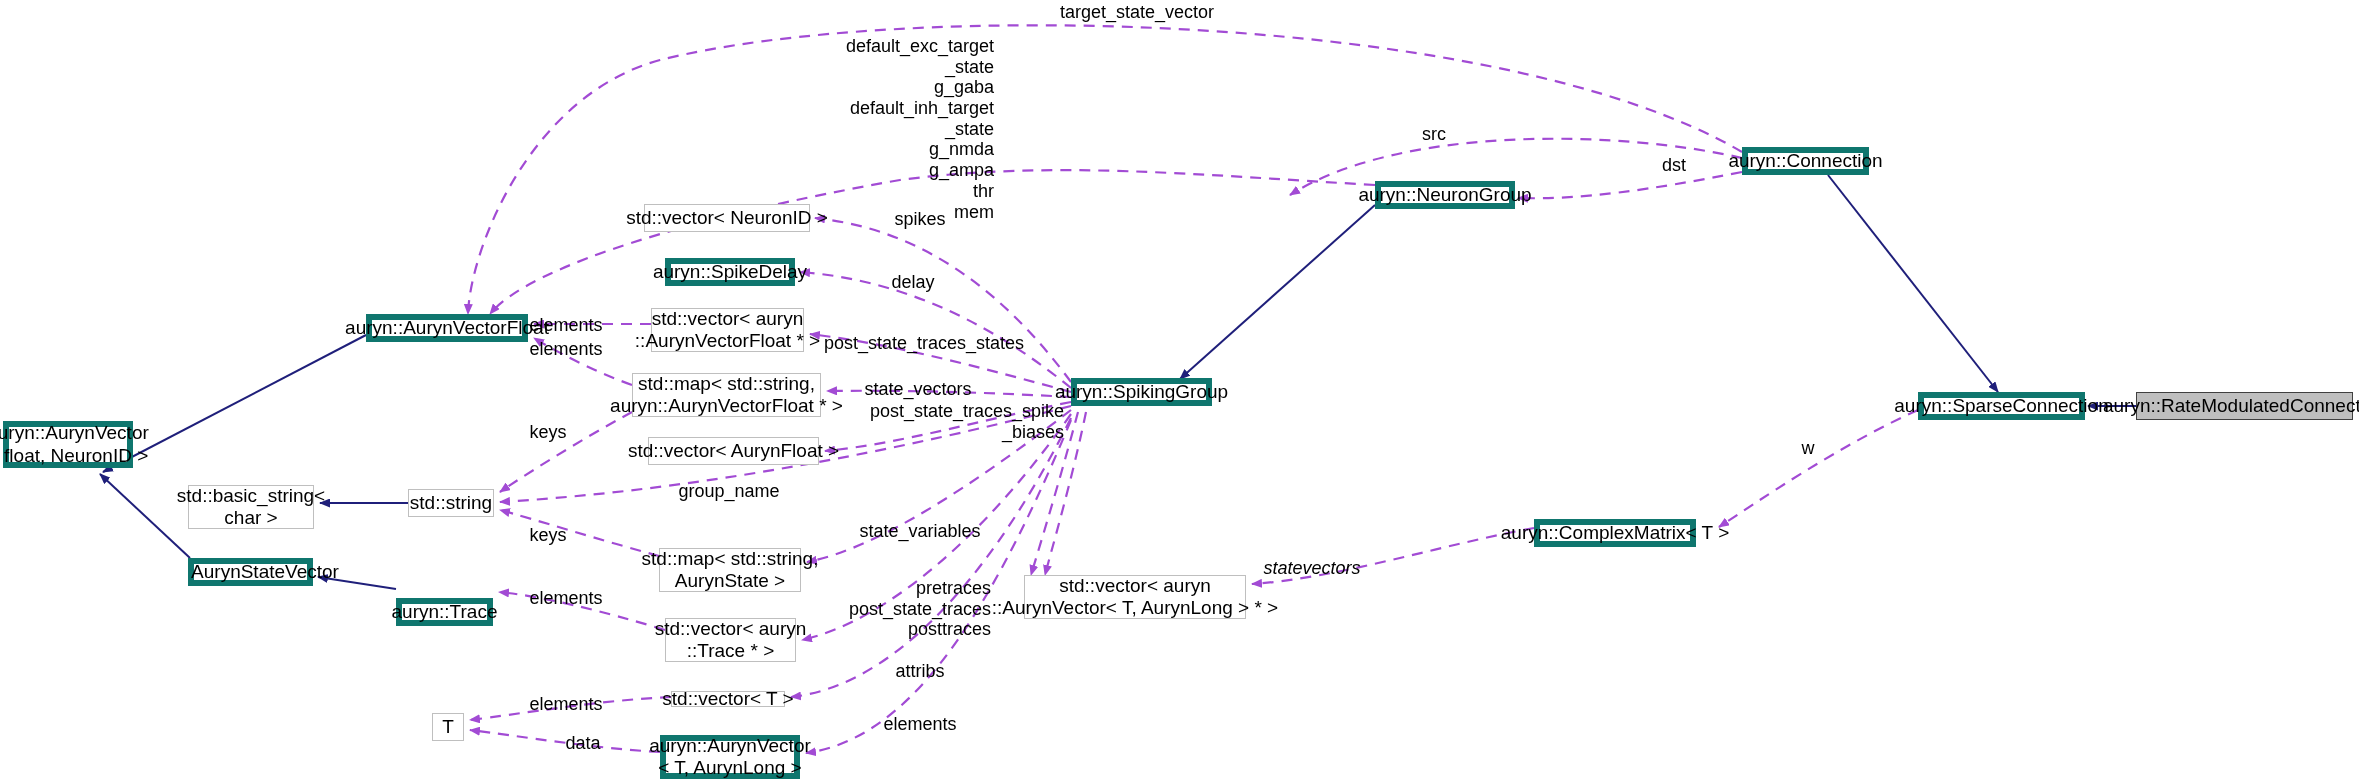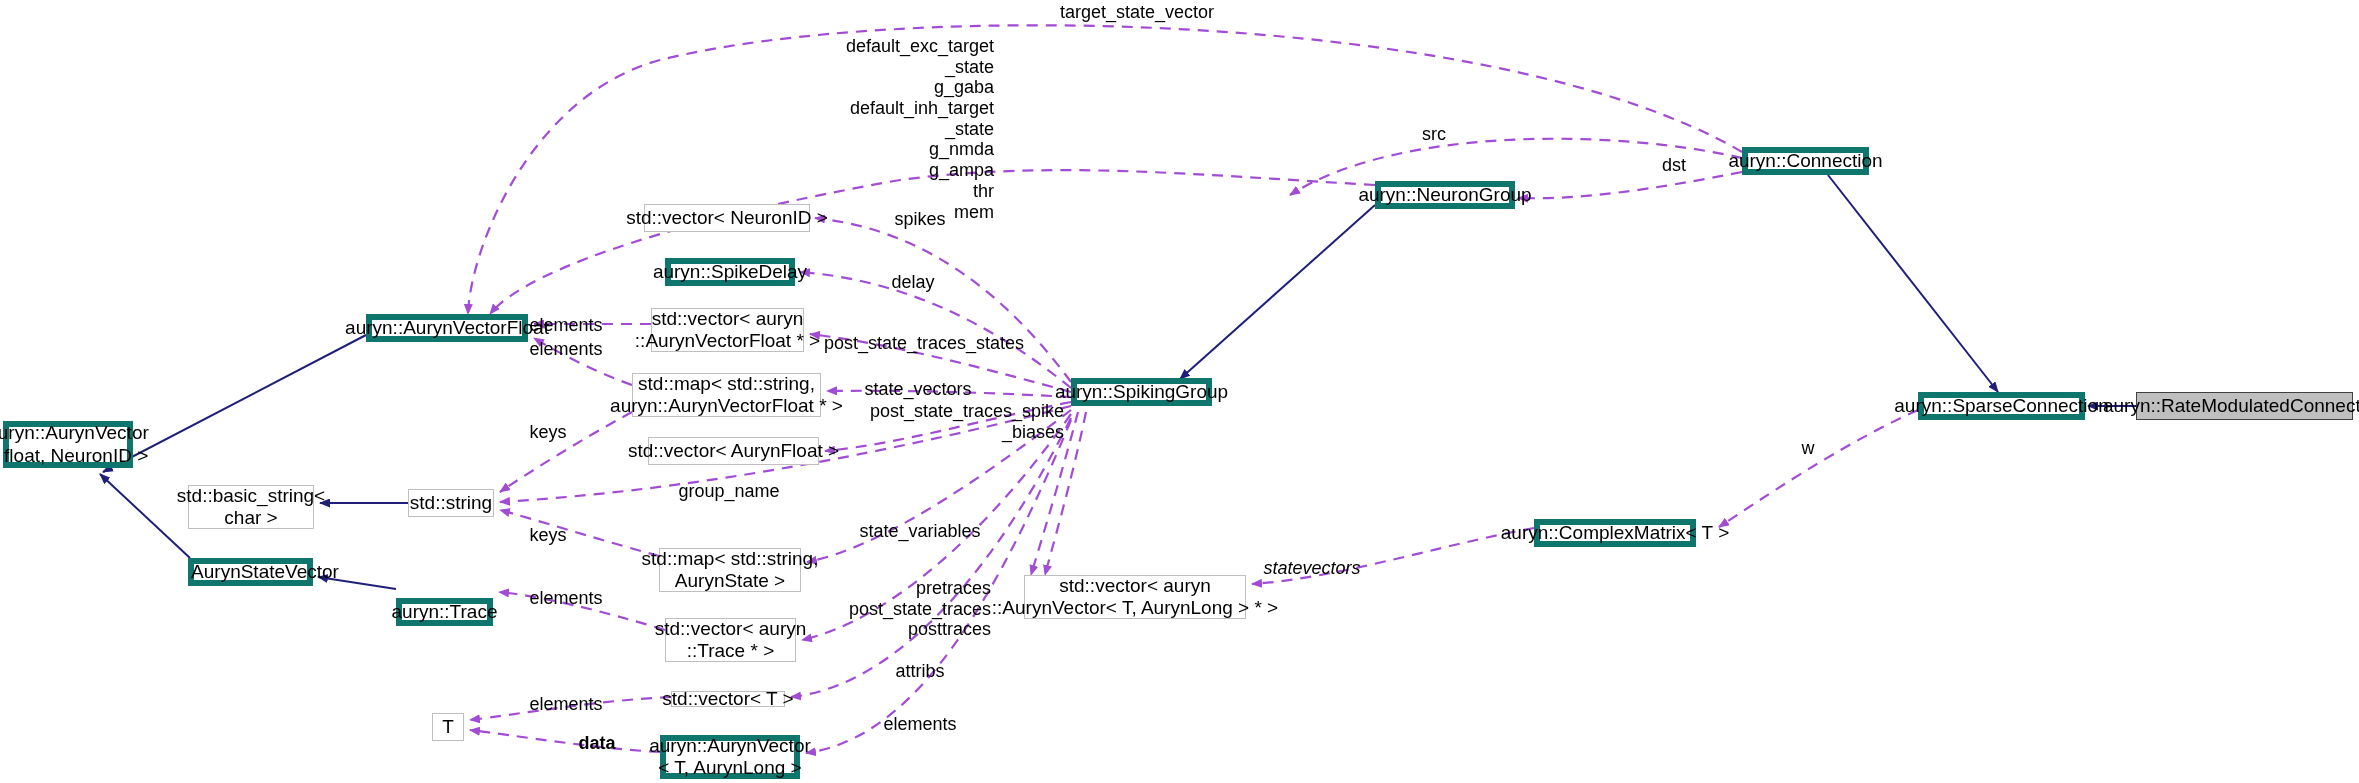--- a/index.html
+++ b/index.html
@@ -178,18 +178,18 @@
       <div class="edge-label" style="left: 729px; top: 481px;">group_name</div>
       <div class="edge-label" style="left: 548px; top: 525px;">keys</div>
       <div class="edge-label" style="left: 920px; top: 521px;">state_variables</div>
       <div class="edge-label" style="left: 920px; top: 578px;">pretraces
 post_state_traces
 posttraces</div>
       <div class="edge-label" style="left: 566px; top: 588px;">elements</div>
       <div class="edge-label" style="left: 920px; top: 661px;">attribs</div>
       <div class="edge-label" style="left: 566px; top: 694px;">elements</div>
       <div class="edge-label" style="left: 920px; top: 714px;">elements</div>
-      <div class="edge-label" style="left: 597px; top: 733px; font-weight: bold;">data</div>
+      <div class="edge-label" style="left: 583px; top: 733px;">data</div>
       <div class="edge-label" style="left: 1312px; top: 558px; font-style: italic;">statevectors</div>
       <div class="edge-label" style="left: 1808px; top: 438px;">w</div>
     </div>
 
 </div>
 
 </body></html>

